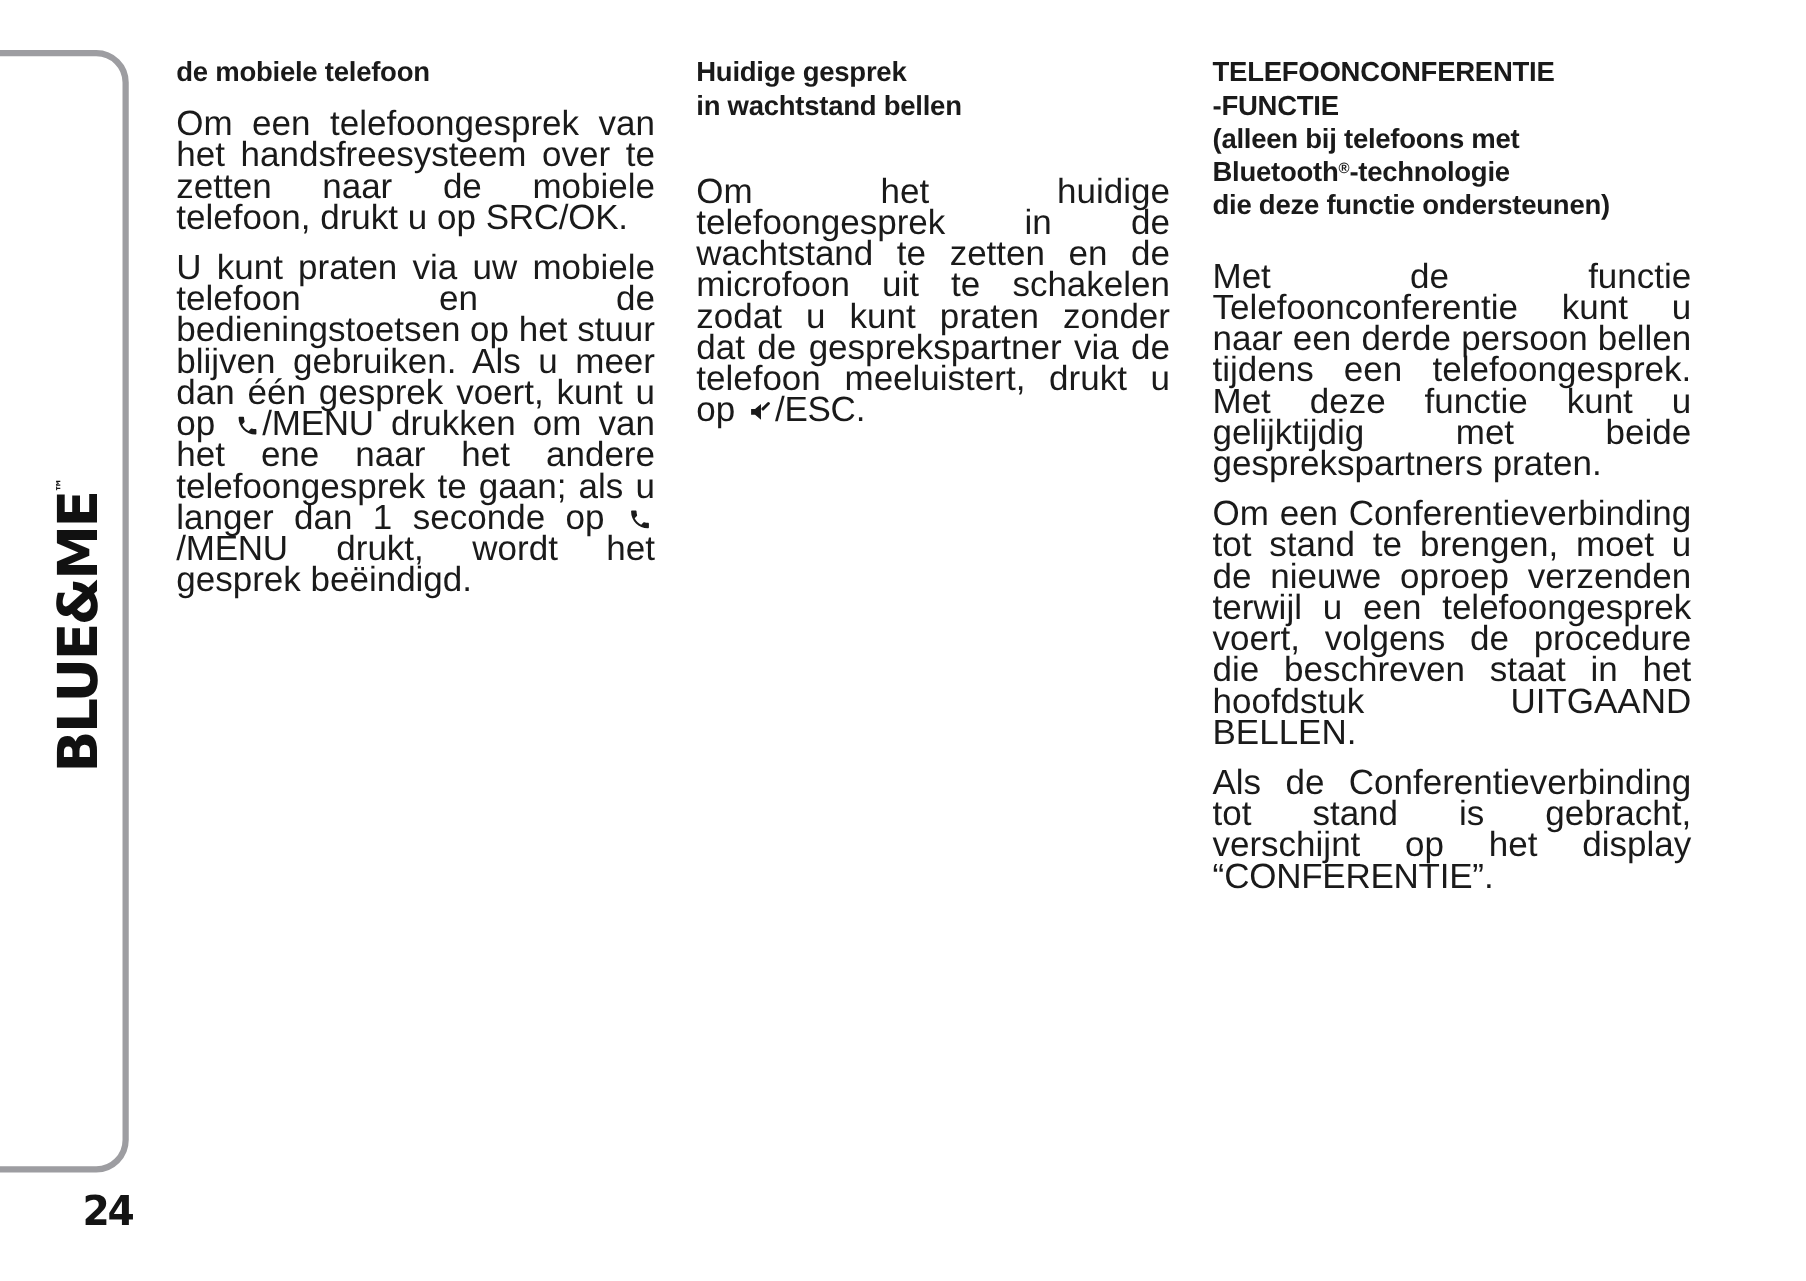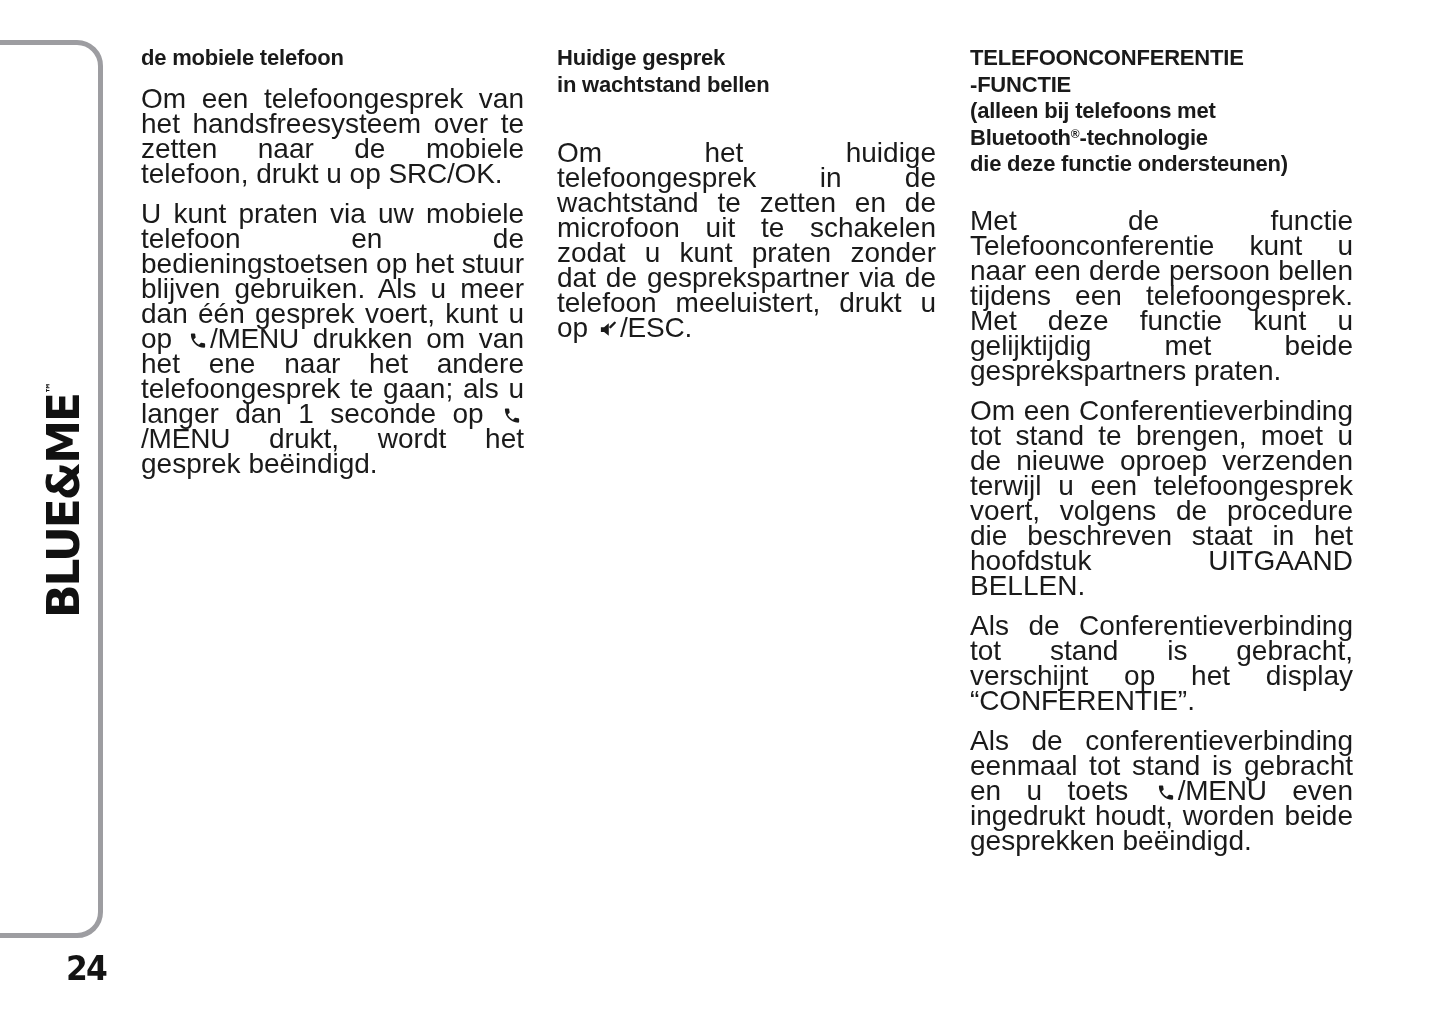--- a/index.html
+++ b/index.html
@@ -141,19 +141,16 @@
         <div><span>TELEFOONCONFERENTIE</span></div>
         <div><span>-FUNCTIE</span></div>
         <div><span>(alleen bij telefoons met</span></div>
         <div><span>Bluetooth</span><sup>®</sup><span>-technologie</span></div>
         <div><span>die deze functie ondersteunen)</span></div>
       </div>
     <div class="col-body">
         <p><span>Met de functie Telefoonconferentie kunt u naar een derde persoon bellen tijdens een telefoongesprek. Met deze functie kunt u gelijktijdig met beide gesprekspartners praten.</span></p>
         <p><span>Om een Conferentieverbinding tot stand te brengen, moet u de nieuwe oproep verzenden terwijl u een telefoongesprek voert, volgens de procedure die beschreven staat in het hoofdstuk UITGAAND BELLEN.</span></p>
         <p><span>Als de Conferentieverbinding tot stand is gebracht, verschijnt op het display “</span><b>CONFERENTIE</b><span>”.</span></p>
-        <p><span>Als de conferentieverbinding eenmaal tot stand is gebracht en u toets </span><span class="inline-icon"><svg viewBox="0 0 24 24">
-              <path fill="#1a1a1a" d="M6.62 10.79c1.44 2.83 3.76 5.14 6.59 6.59l2.2-2.21c.27-.27.67-.36 1.02-.24 1.12.37 2.33.57 3.57.57.55 0 1 .45 1 1V20c0 .55-.45 1-1 1-9.39 0-17-7.61-17-17 0-.55.45-1 1-1h3.5c.55 0 1 .45 1 1 0 1.25.2 2.45.57 3.57.11.35.03.74-.25 1.02l-2.2 2.2z"></path>
-            </svg></span><b>/MENU</b><span> even ingedrukt houdt, worden beide gesprekken beëindigd.</span></p>
       </div>
   </div>
 
 </div>
 
 </body></html>

